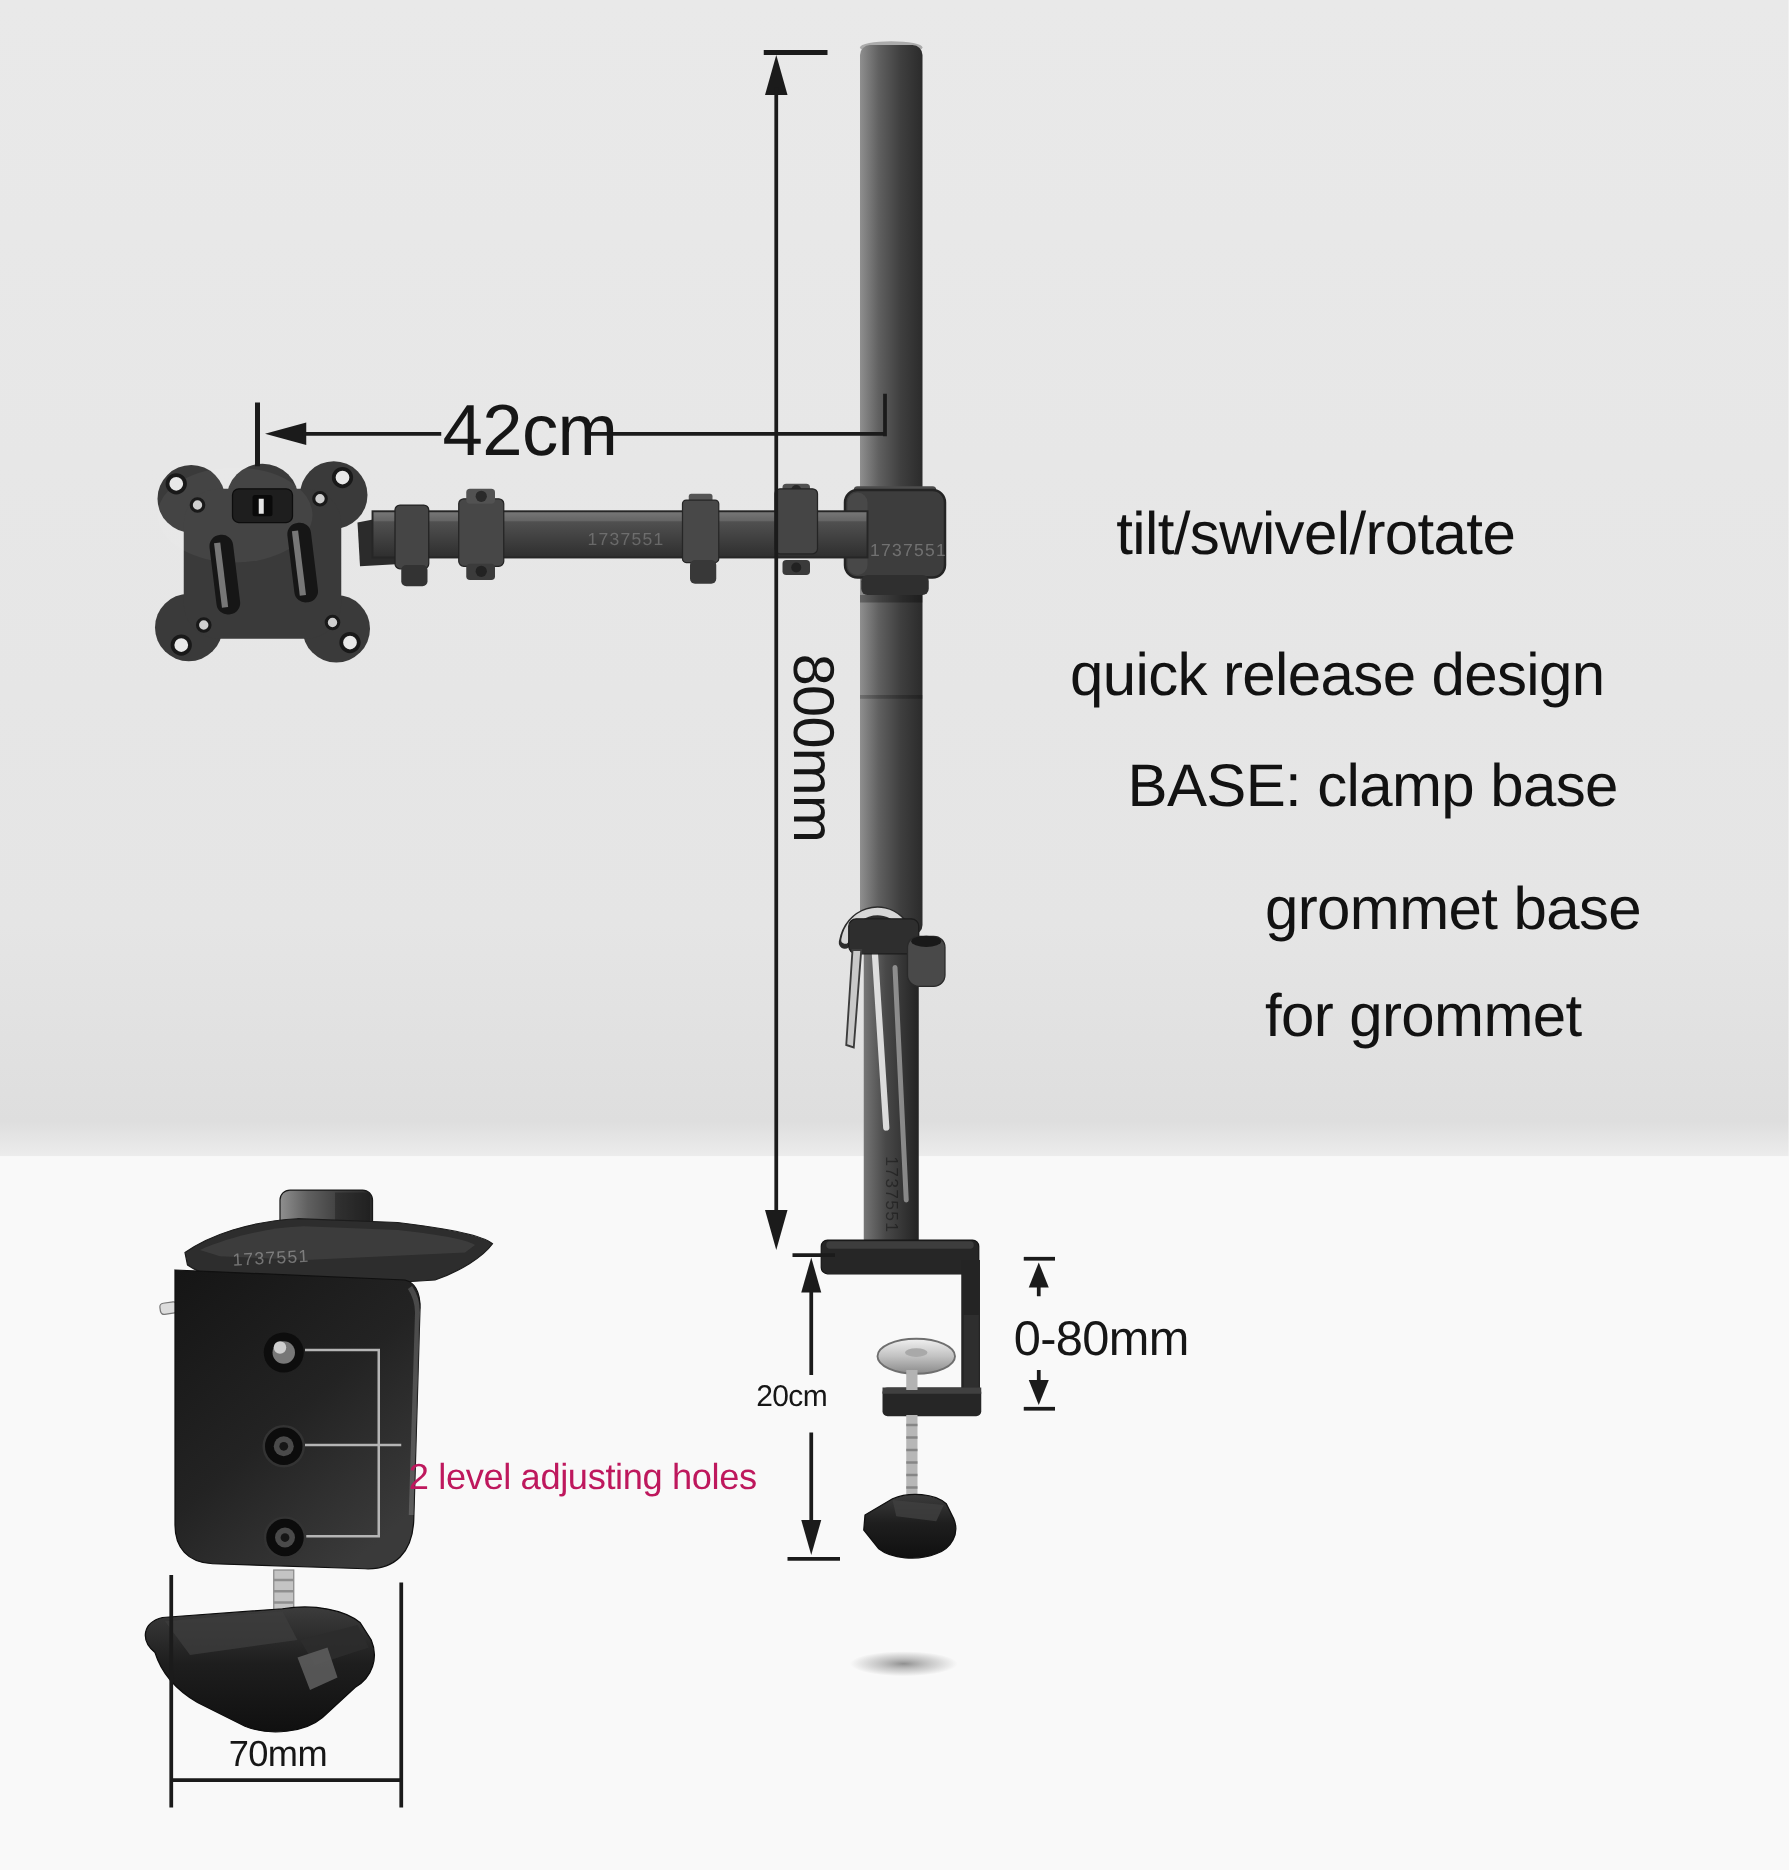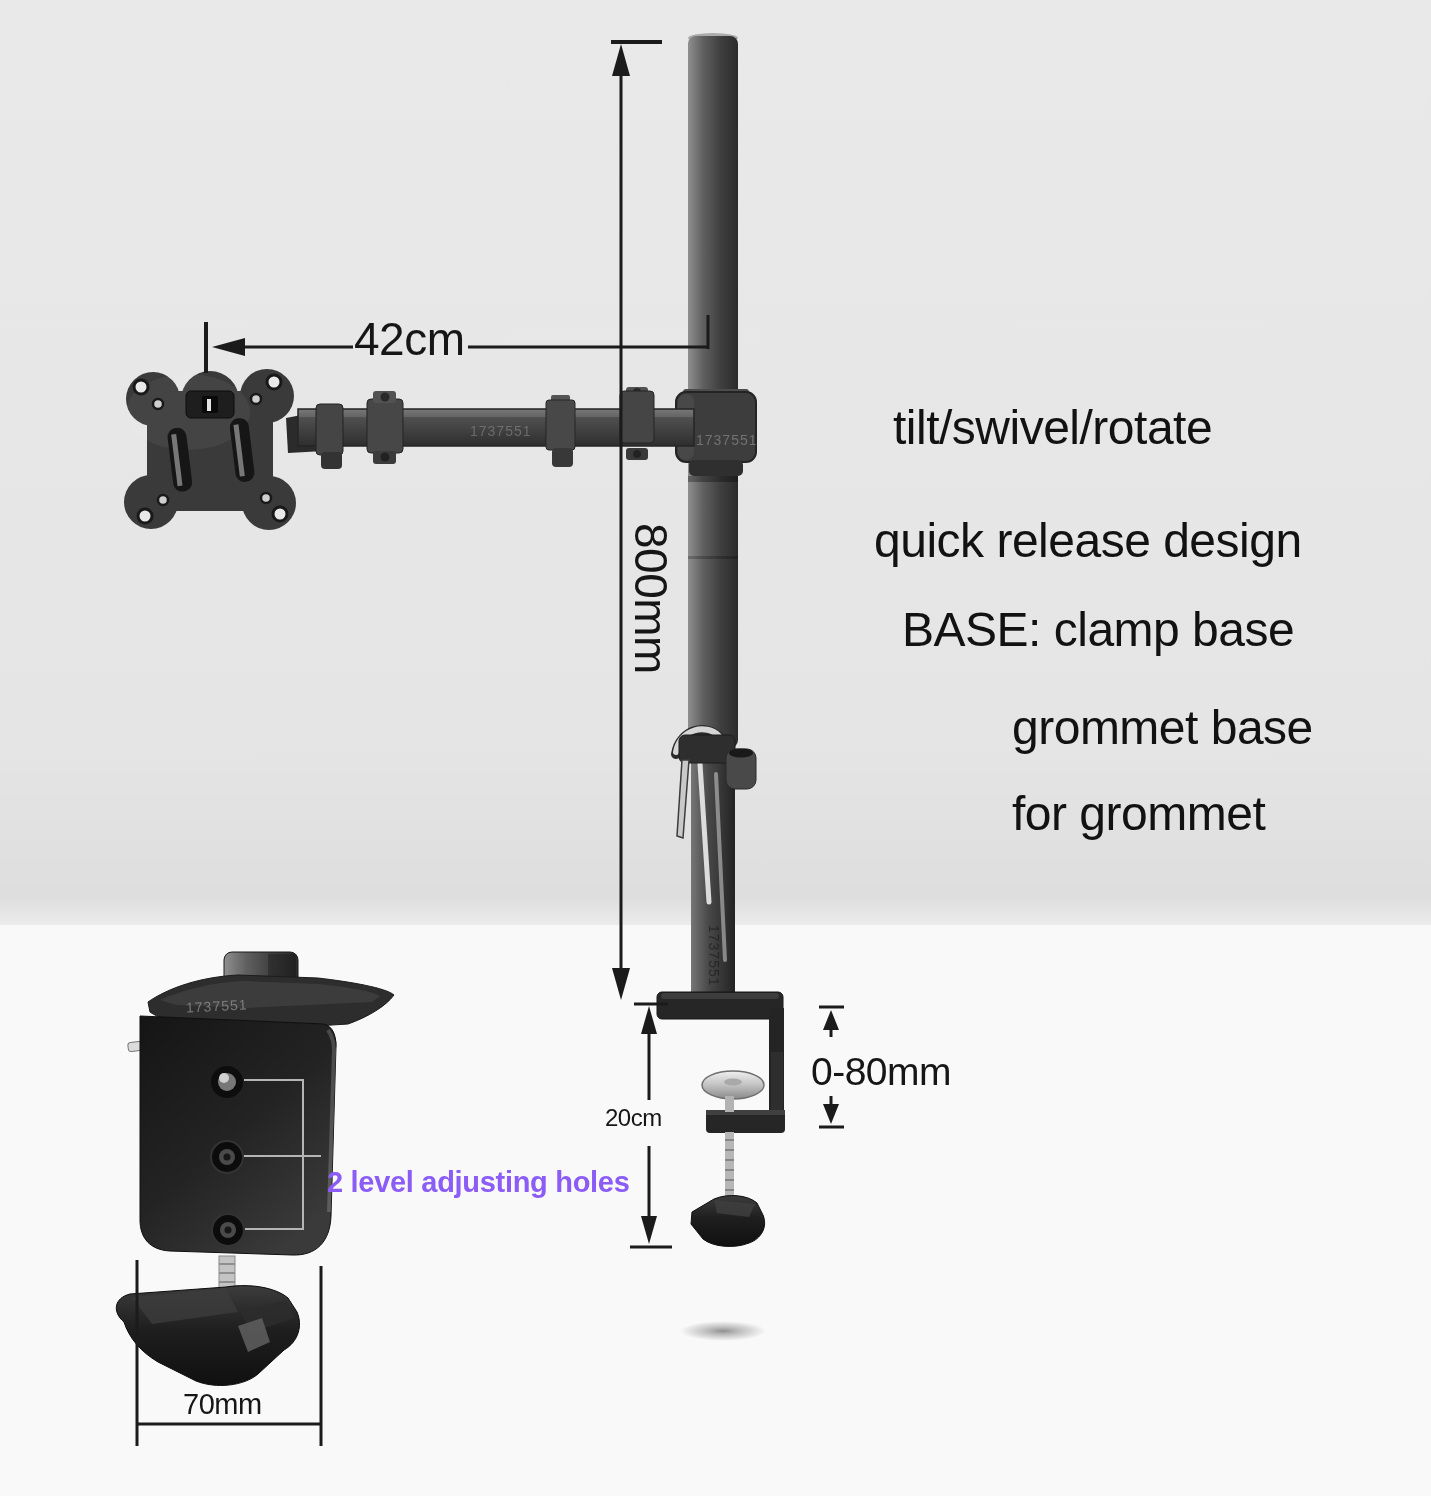--- a/index.html
+++ b/index.html
@@ -4,30 +4,30 @@
 <style>
   html,body{margin:0;padding:0;}
   body{width:1431px;height:1496px;position:relative;overflow:hidden;
        font-family:"Liberation Sans",sans-serif;background:#f9f9f9;}
   .canvas{position:absolute;inset:0;width:1431px;height:1496px;}
   .bg-top{position:absolute;left:0;top:0;width:1431px;height:925px;
           background:linear-gradient(180deg,#e9e9e9 0%,#e5e5e5 80%,#dedede 97%,#ececec 100%);}
   .bg-bottom{position:absolute;left:0;top:925px;width:1431px;height:571px;background:#f9f9f9;}
   svg.art{position:absolute;left:0;top:0;}
   .lbl{position:absolute;color:#161616;white-space:nowrap;line-height:1;letter-spacing:-0.5px;}
-  .lbl-42cm{left:354px;top:316px;font-size:46px;}
+  .lbl-42cm{left:354px;top:316px;font-size:58px;}
   .lbl-800mm{left:674px;top:523px;font-size:46px;transform:rotate(90deg);transform-origin:0 0;}
   .lbl-20cm{left:605px;top:1106px;font-size:24px;}
   .lbl-080{left:811px;top:1052px;font-size:39px;}
   .lbl-70{left:183px;top:1390px;font-size:29px;}
-  .lbl-holes{left:327px;top:1168px;font-size:29px;font-weight:700;color:#8b5cf6;letter-spacing:-0.3px;}
+  .lbl-holes{left:327px;top:1168px;font-size:29px;font-weight:400;color:#be185d;letter-spacing:-0.3px;}
   .features{position:absolute;left:0;top:0;width:1431px;height:900px;pointer-events:none;}
   .feat{position:absolute;font-size:48px;color:#121212;white-space:nowrap;line-height:1.1;letter-spacing:-0.5px;}
   .f1{left:893px;top:402px;}
-  .f2{left:874px;top:515px;}
+  .f2{left:856px;top:515px;}
   .f3{left:902px;top:604px;}
   .f4{left:1012px;top:702px;}
   .f5{left:1012px;top:788px;}
   .wm{position:absolute;font-size:14px;white-space:nowrap;letter-spacing:1px;line-height:1;}
   .wm-arm{left:470px;top:424px;color:rgba(180,180,180,0.38);}
   .wm-collar{left:696px;top:433px;color:rgba(185,185,185,0.42);}
   .wm-pole{left:721px;top:925px;color:rgba(0,0,0,0.38);transform:rotate(90deg);transform-origin:0 0;}
   .wm-clamp{left:186px;top:999px;color:rgba(205,205,205,0.45);transform:rotate(-3deg);}
 </style>
 </head>

